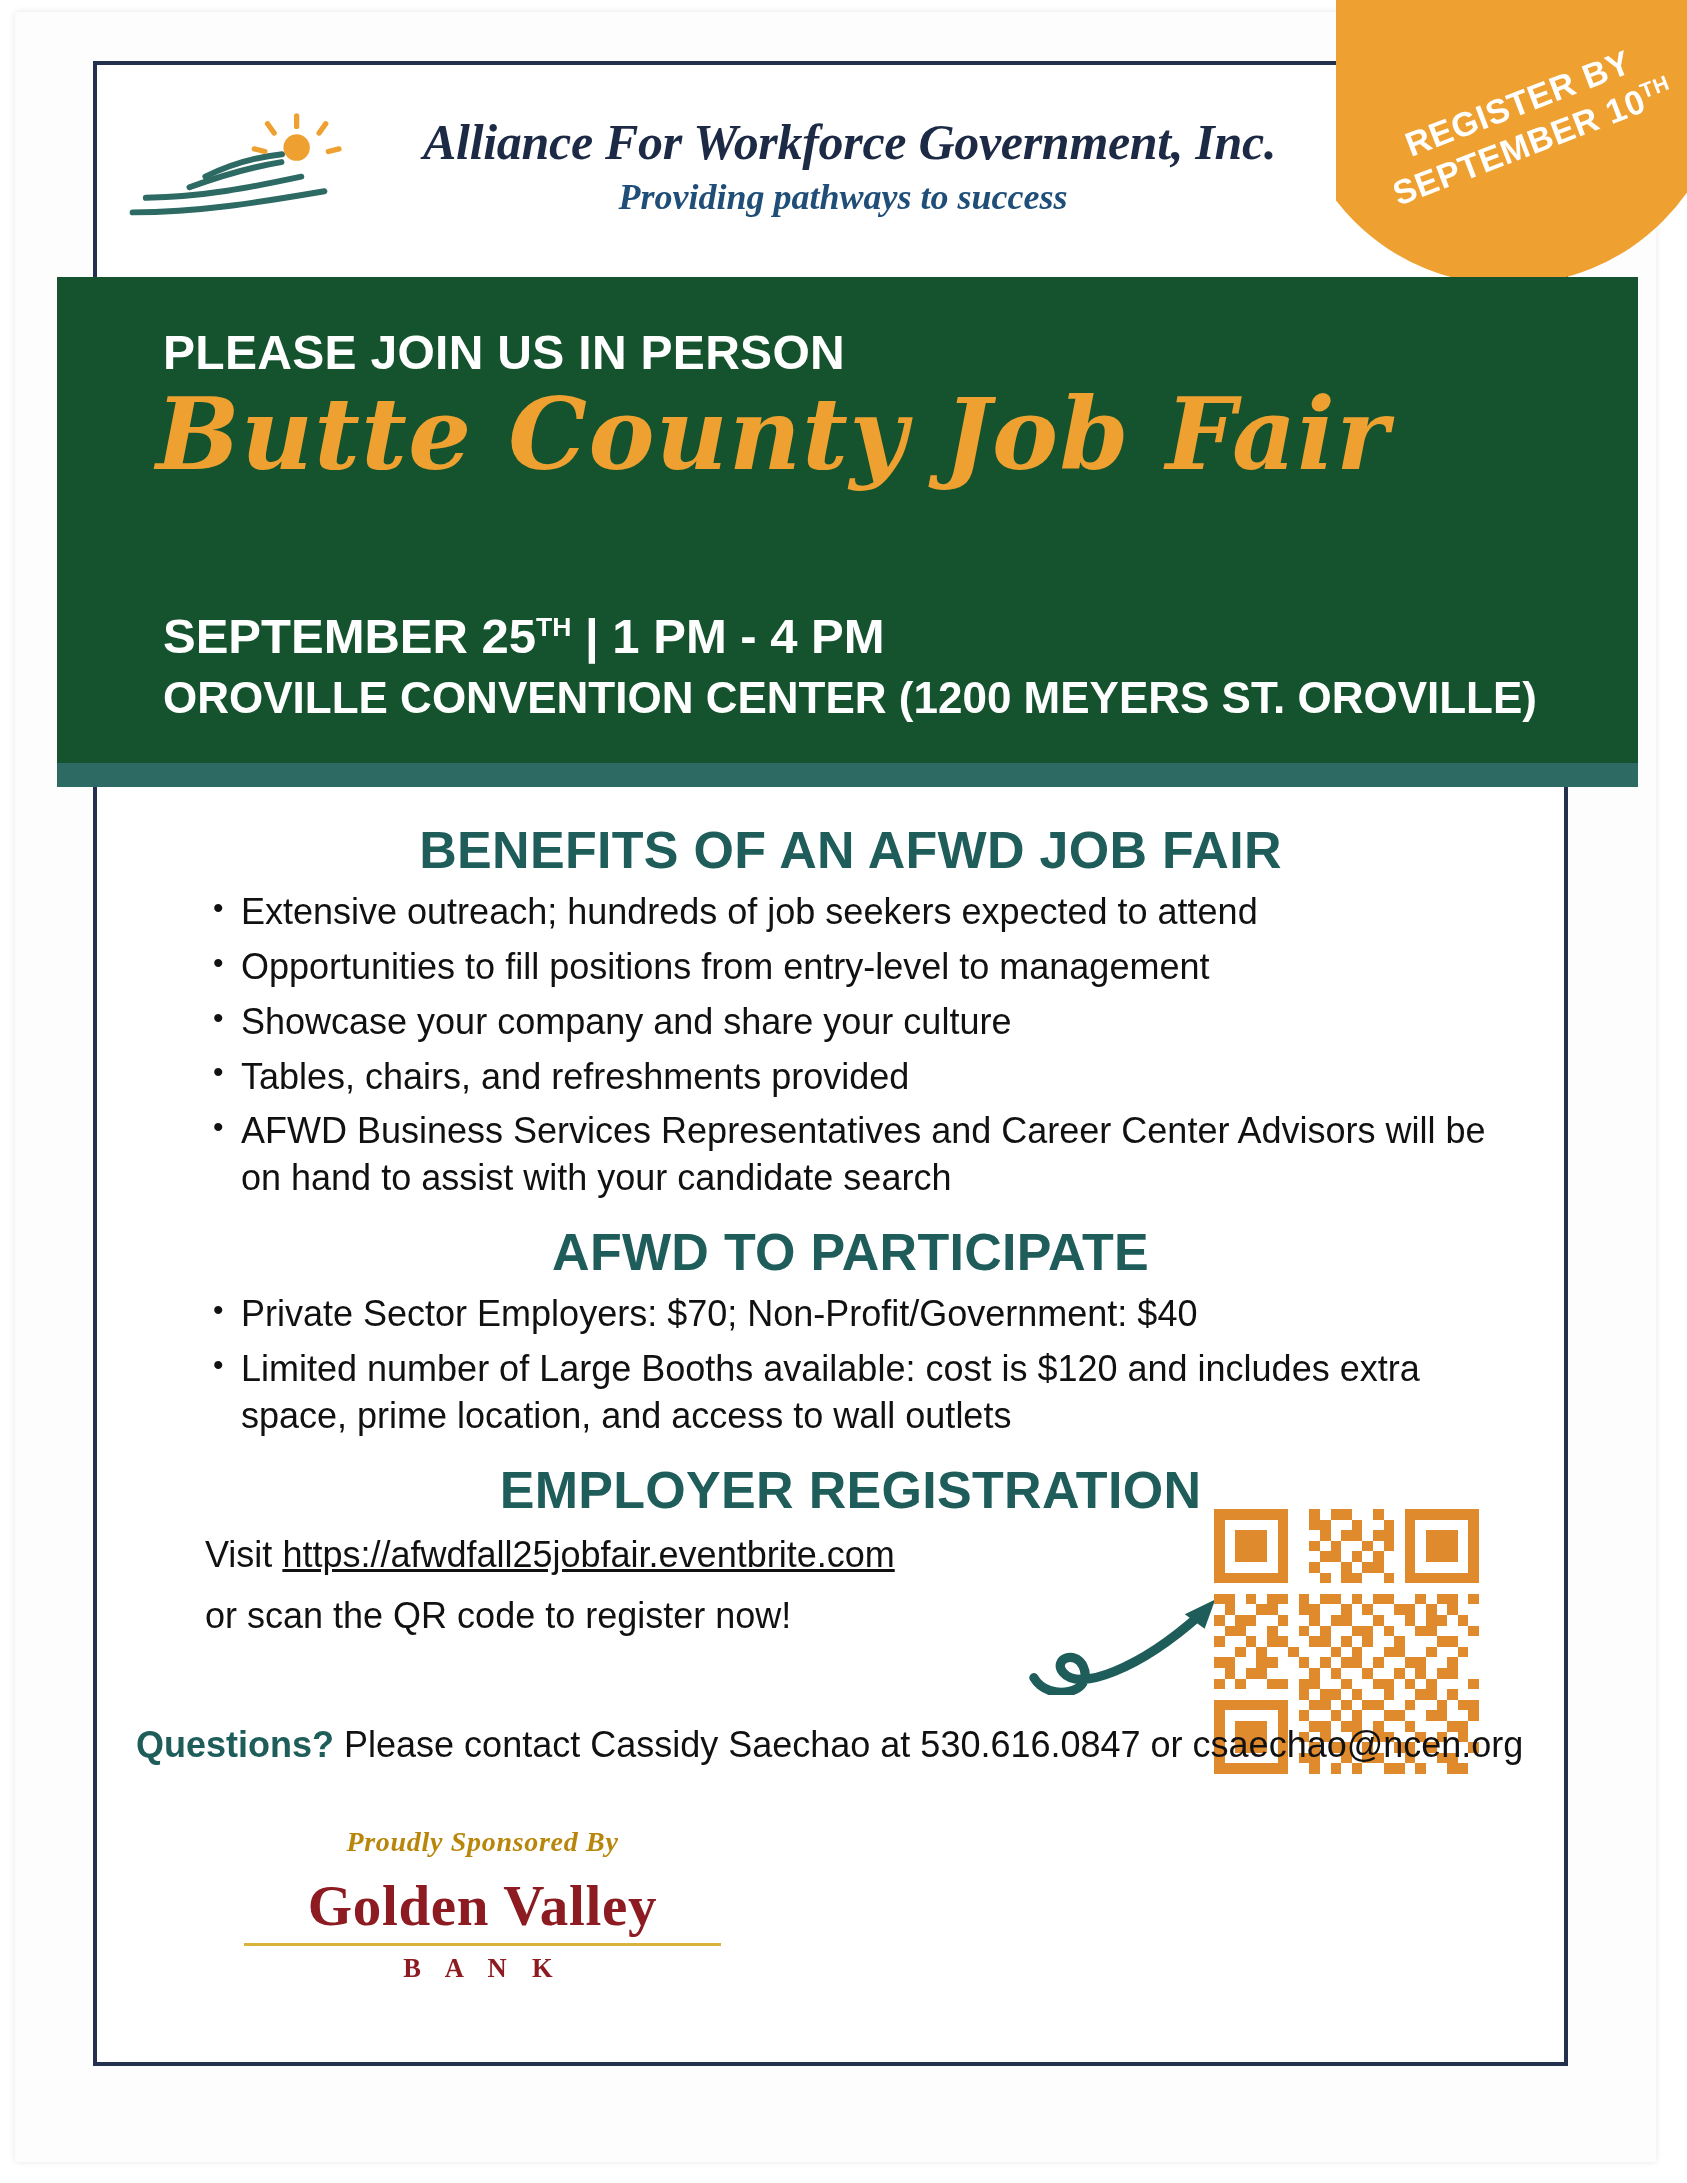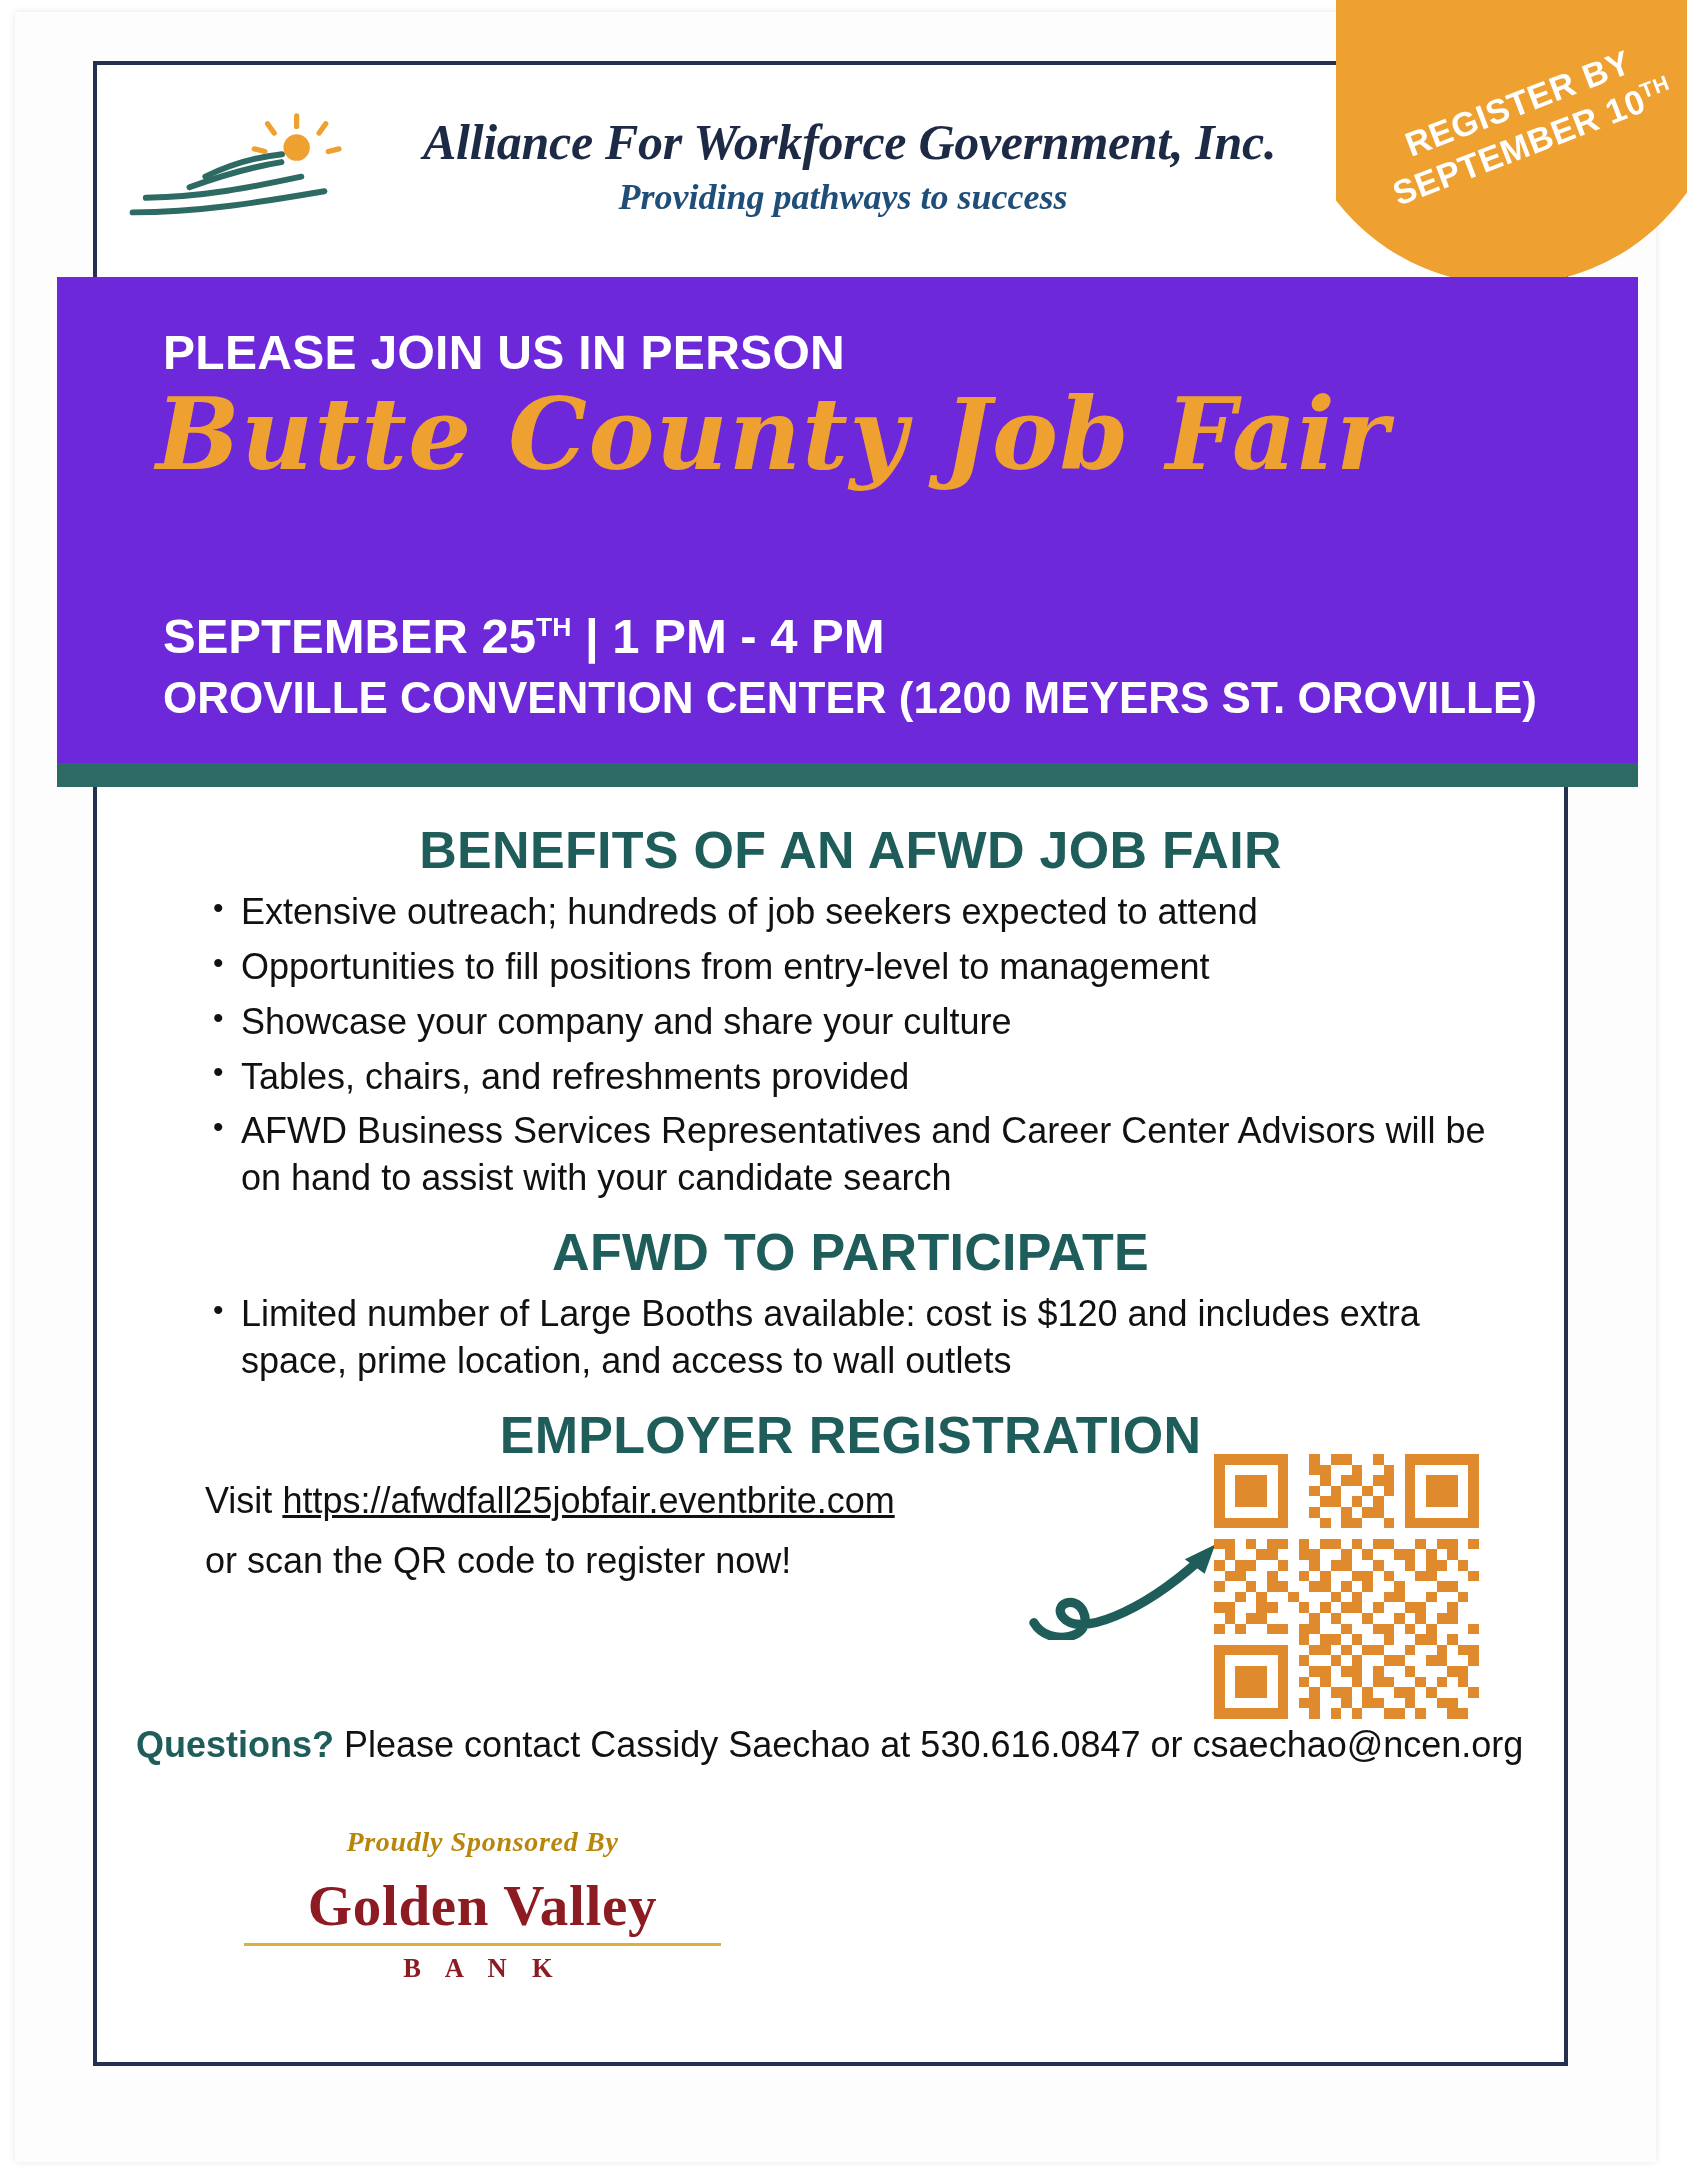--- a/index.html
+++ b/index.html
@@ -111,21 +111,21 @@
   #banner-shadow {
     position: absolute;
     left: 57px; top: 284px;
     width: 1581px; height: 503px;
     background: #2e6a64;
   }
   #banner {
     position: absolute;
     left: 57px; top: 277px;
     width: 1581px; height: 486px;
-    background: #6d28d9;
+    background: #14532d;
     color: #ffffff;
   }
   #banner .join {
     position: absolute;
     left: 106px; top: 48px;
     font-size: 48px;
     font-weight: bold;
     letter-spacing: 0.3px;
   }
   #banner .fair-title {
@@ -367,20 +367,21 @@
     <ul class="bullets">
       <li>Extensive outreach; hundreds of job seekers expected to attend</li>
       <li>Opportunities to fill positions from entry-level to management</li>
       <li>Showcase your company and share your culture</li>
       <li>Tables, chairs, and refreshments provided</li>
       <li>AFWD Business Services Representatives and Career Center Advisors will be on hand to assist with your candidate search</li>
     </ul>
 
     <div class="section-head" id="cost-head">AFWD TO PARTICIPATE</div>
     <ul class="bullets">
+      <li>Private Sector Employers: $70; Non-Profit/Government: $40</li>
       <li>Limited number of Large Booths available: cost is $120 and includes extra space, prime location, and access to wall outlets</li>
     </ul>
 
     <div class="section-head" id="reg-head">EMPLOYER REGISTRATION</div>
 
     <div id="reg-block">
       <div id="reg-lines">
         <div class="line1">
           <span>Visit </span><a class="url" href="#">https://afwdfall25jobfair.eventbrite.com</a>
         </div>

